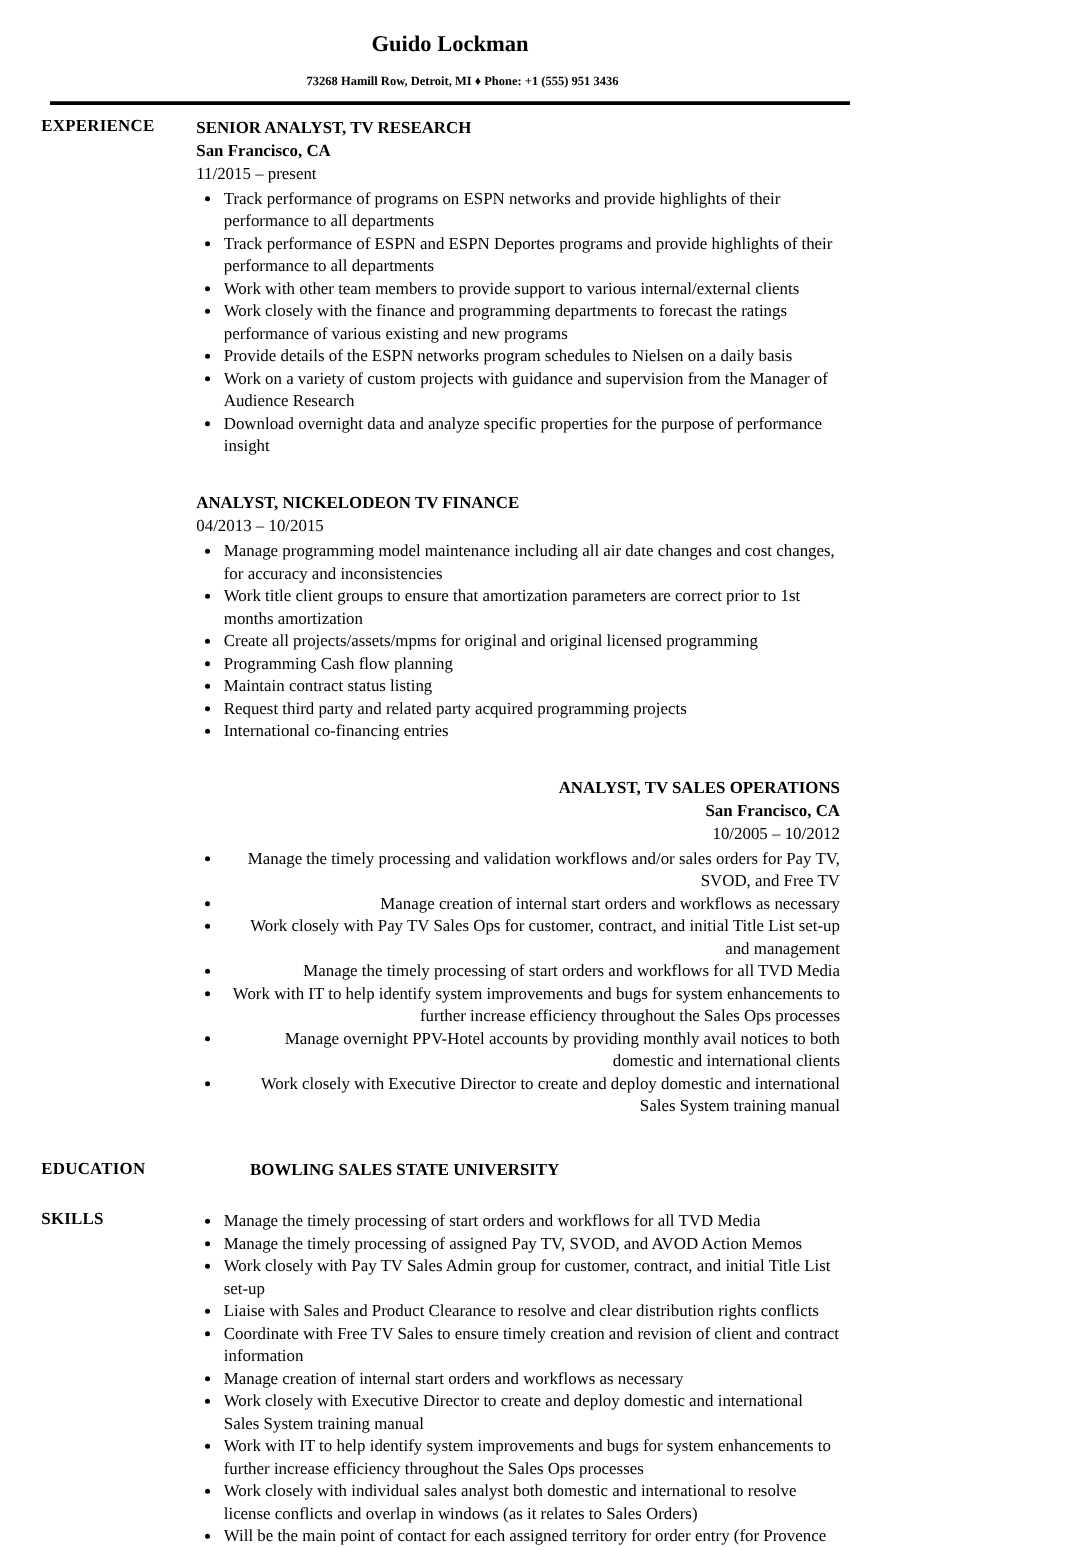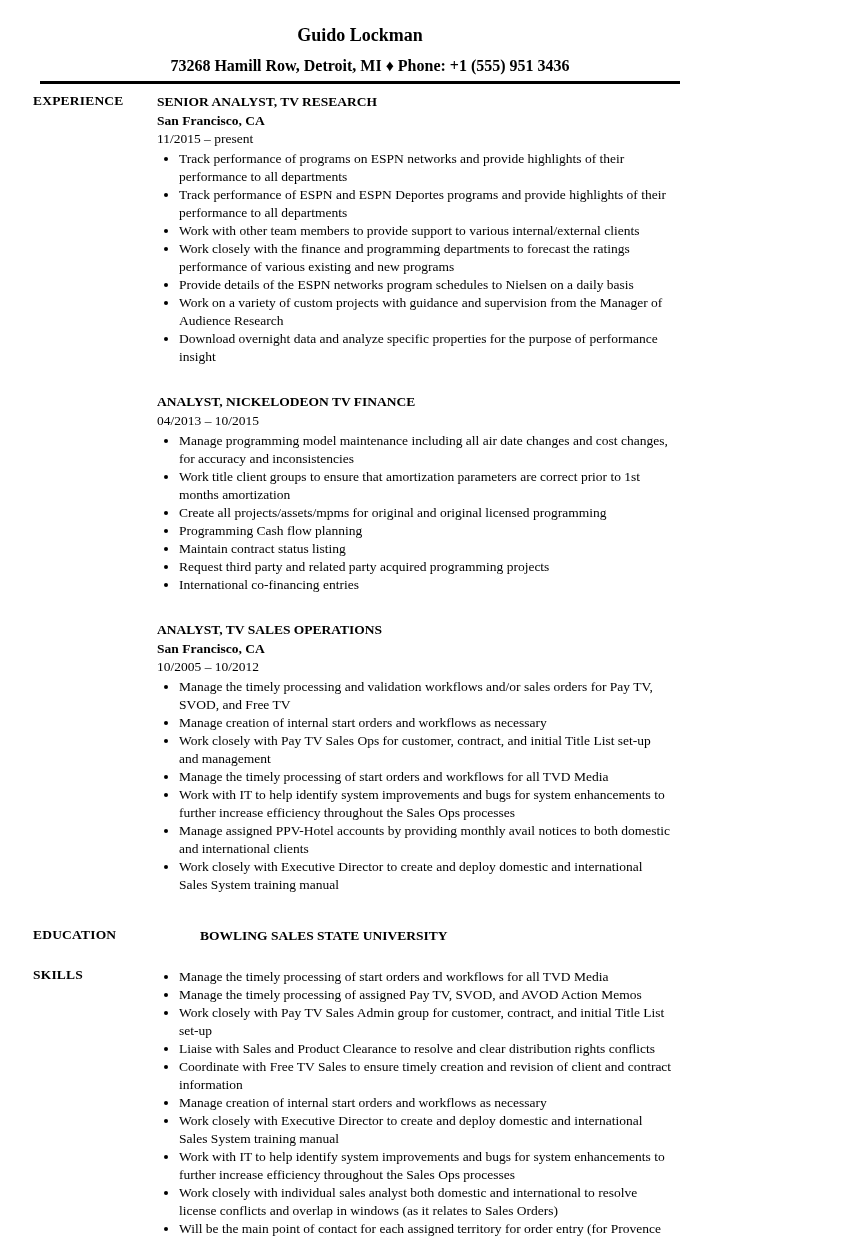--- a/index.html
+++ b/index.html
@@ -24,21 +24,21 @@
   .name {
     text-align: center;
     font-weight: bold;
     font-size: 18px;
     line-height: 22px;
     margin: 0 0 11px 0;
   }
   .contact {
     text-align: center;
     font-weight: bold;
-    font-size: 16px;
+    font-size: 10px;
     line-height: 17px;
     margin: 0 0 7px 0;
     padding-left: 20px;
   }
   .rule {
     height: 3px;
     background: #000;
     border: 0;
     margin: 0 40px;
   }
@@ -51,21 +51,21 @@
     align-items: flex-start;
   }
   .section-label {
     flex: 0 0 124px;
     width: 124px;
     font-weight: bold;
     letter-spacing: 0.2px;
   }
   .section-body { flex: 1; min-width: 0; }
   .job { margin-bottom: 26px; }
-  .job:last-child { margin-bottom: 32px; }
+  .job:last-child { margin-bottom: 32px; text-align: right; }
   .job-title { font-weight: bold; line-height: 20px; }
   .job-location { font-weight: bold; line-height: 18px; }
   .job-dates { line-height: 18px; }
   ul.bullets {
     margin: 2px 0 0 0;
     padding: 0 0 0 22px;
     list-style: disc outside;
   }
   ul.bullets li { margin: 0; padding: 0; }
   .section-education { margin-bottom: 20px; gap: 43px; }
@@ -121,21 +121,21 @@
         <div class="job">
           <div class="job-title">ANALYST, TV SALES OPERATIONS</div>
           <div class="job-location">San Francisco, CA</div>
           <div class="job-dates">10/2005 – 10/2012</div>
           <ul class="bullets">
             <li>Manage the timely processing and validation workflows and/or sales orders for Pay TV, SVOD, and Free TV</li>
             <li>Manage creation of internal start orders and workflows as necessary</li>
             <li>Work closely with Pay TV Sales Ops for customer, contract, and initial Title List set-up and management</li>
             <li>Manage the timely processing of start orders and workflows for all TVD Media</li>
             <li>Work with IT to help identify system improvements and bugs for system enhancements to further increase efficiency throughout the Sales Ops processes</li>
-            <li>Manage assigned PPV-Hotel accounts by providing monthly avail notices to both domestic and international clients</li>
+            <li>Manage overnight PPV-Hotel accounts by providing monthly avail notices to both domestic and international clients</li>
             <li>Work closely with Executive Director to create and deploy domestic and international Sales System training manual</li>
           </ul>
         </div>
 
       </div>
     </div>
 
     <div class="section section-education">
       <div class="section-label">EDUCATION</div>
       <div class="section-body">

